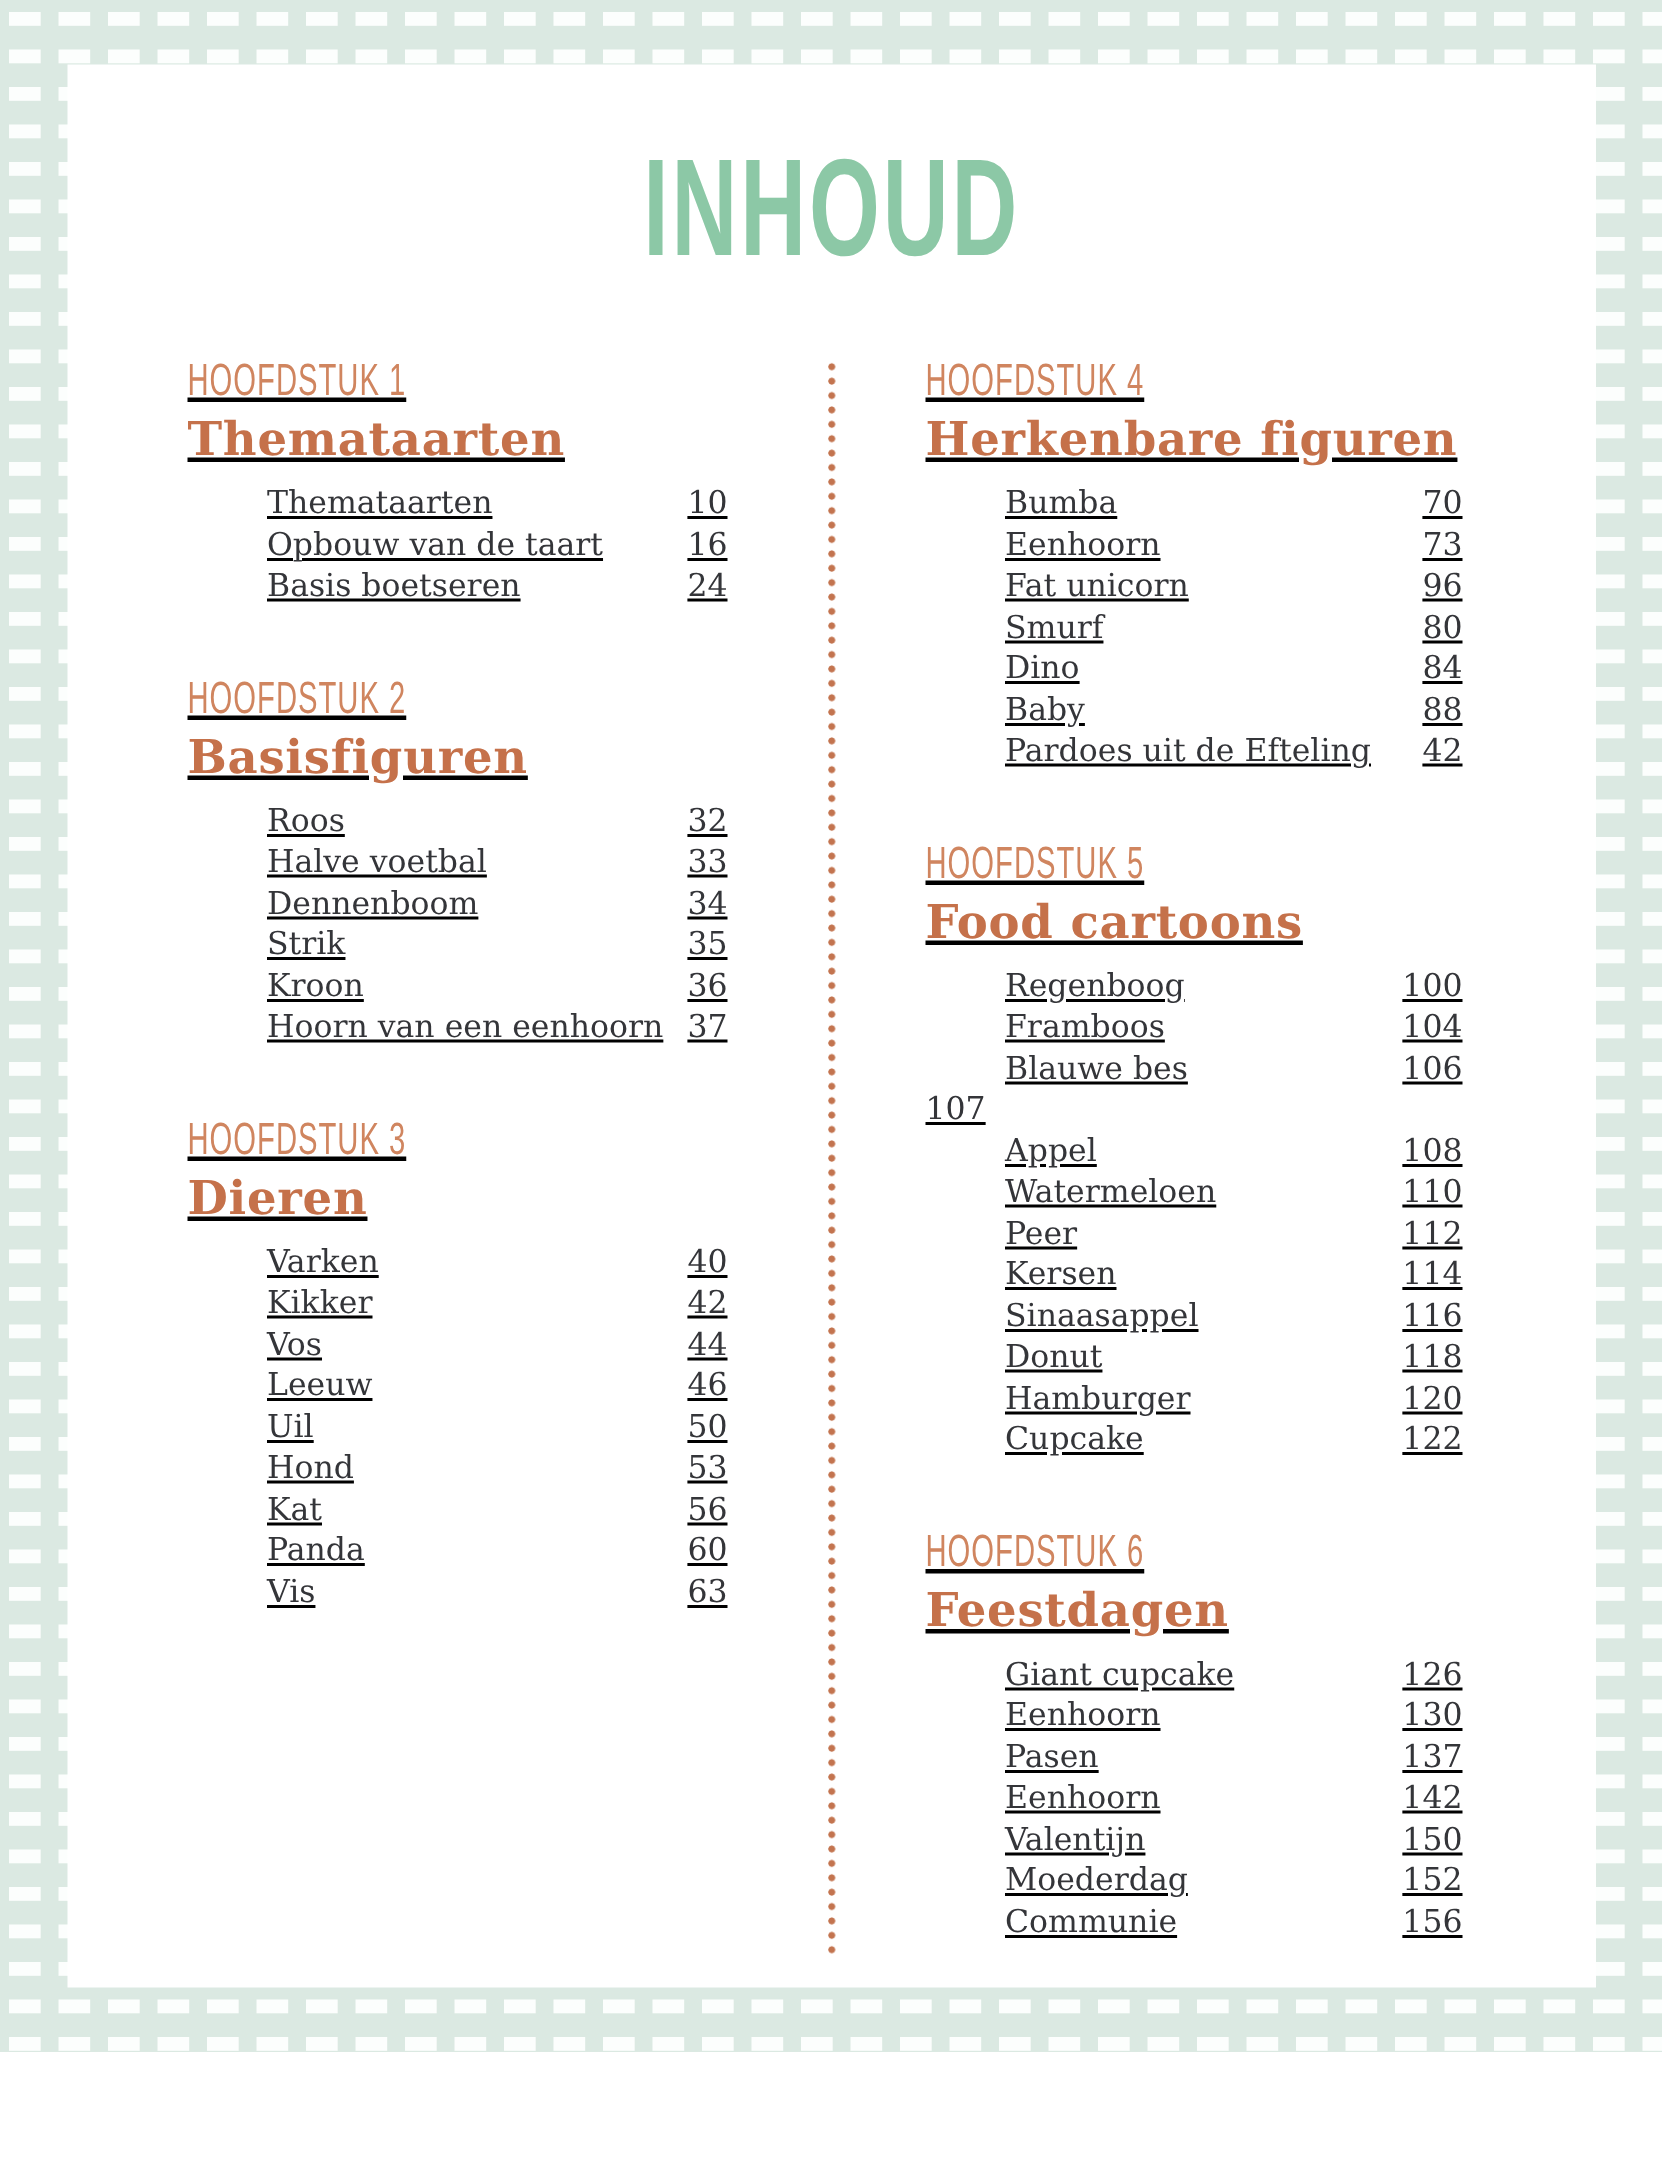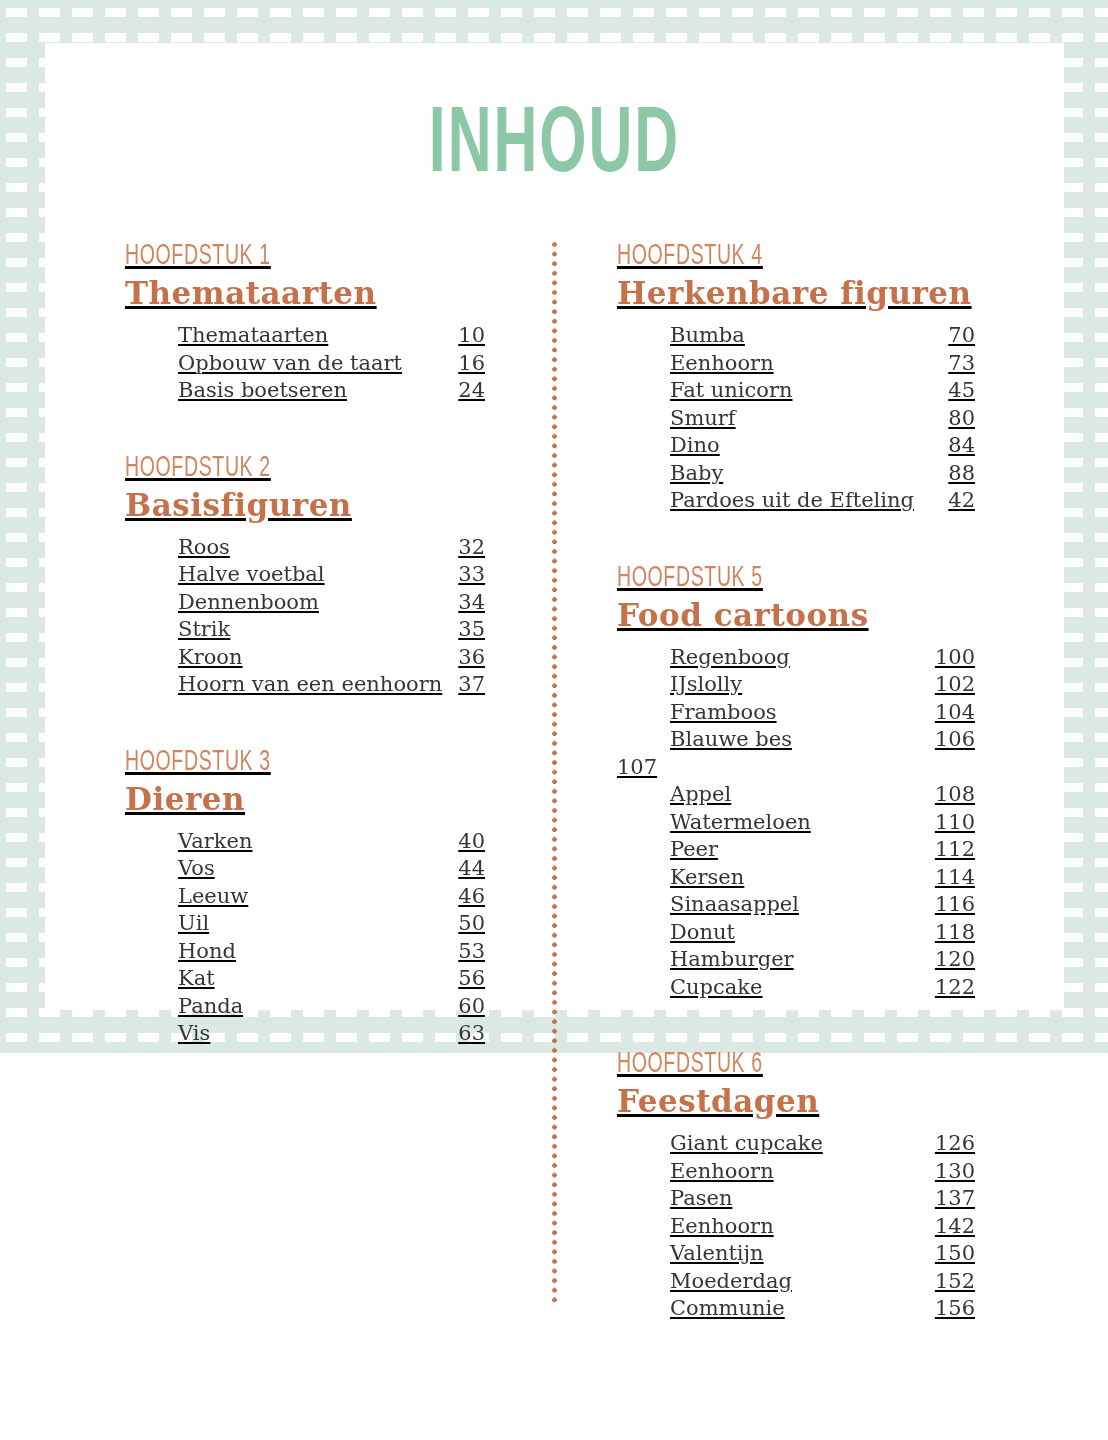--- a/index.html
+++ b/index.html
@@ -14,21 +14,21 @@
   *{margin:0;padding:0;box-sizing:border-box;}
   html,body{width:1108px;height:1440px;}
   body{
     font-family:"DejaVu Serif","Liberation Serif",serif;
     background:#fff;
     overflow:hidden;
   }
   
   .frame{
     position:relative;
-    width:1108px;height:1053px;
+    width:1108px;height:1368px;
     background-color:var(--frame_green);
     background-image:conic-gradient(at 21px 9px,
       rgba(252,254,253,0) 0deg 270deg,
       var(--stitch_white) 270deg 360deg);
     background-size:33px 25px;
     background-position:6px 8px;
   }
   .page{
     position:absolute;
     left:45px;top:43px;right:44px;bottom:43px;
@@ -159,20 +159,24 @@
 
   <section class="section">
     <div class="kicker">HOOFDSTUK 3</div>
     <h2 class="section-title">Dieren</h2>
     <div class="items">
   <div class="toc-item">
     <span class="entry-label">Varken</span>
     <span class="entry-page">40</span>
   </div>
 
+  <div class="toc-item">
+    <span class="entry-label">Kikker</span>
+    <span class="entry-page">42</span>
+  </div>
 
   <div class="toc-item">
     <span class="entry-label">Vos</span>
     <span class="entry-page">44</span>
   </div>
 
   <div class="toc-item">
     <span class="entry-label">Leeuw</span>
     <span class="entry-page">46</span>
   </div>
@@ -215,21 +219,21 @@
     <span class="entry-page">70</span>
   </div>
 
   <div class="toc-item">
     <span class="entry-label">Eenhoorn</span>
     <span class="entry-page">73</span>
   </div>
 
   <div class="toc-item">
     <span class="entry-label">Fat unicorn</span>
-    <span class="entry-page">45</span>
+    <span class="entry-page">96</span>
   </div>
 
   <div class="toc-item">
     <span class="entry-label">Smurf</span>
     <span class="entry-page">80</span>
   </div>
 
   <div class="toc-item">
     <span class="entry-label">Dino</span>
     <span class="entry-page">84</span>
@@ -249,24 +253,20 @@
 
   <section class="section">
     <div class="kicker">HOOFDSTUK 5</div>
     <h2 class="section-title">Food cartoons</h2>
     <div class="items">
   <div class="toc-item">
     <span class="entry-label">Regenboog</span>
     <span class="entry-page">100</span>
   </div>
 
-  <div class="toc-item">
-    <span class="entry-label">IJslolly</span>
-    <span class="entry-page">102</span>
-  </div>
 
   <div class="toc-item">
     <span class="entry-label">Framboos</span>
     <span class="entry-page">104</span>
   </div>
 
   <div class="toc-item">
     <span class="entry-label">Blauwe bes</span>
     <span class="entry-page">106</span>
   </div>

